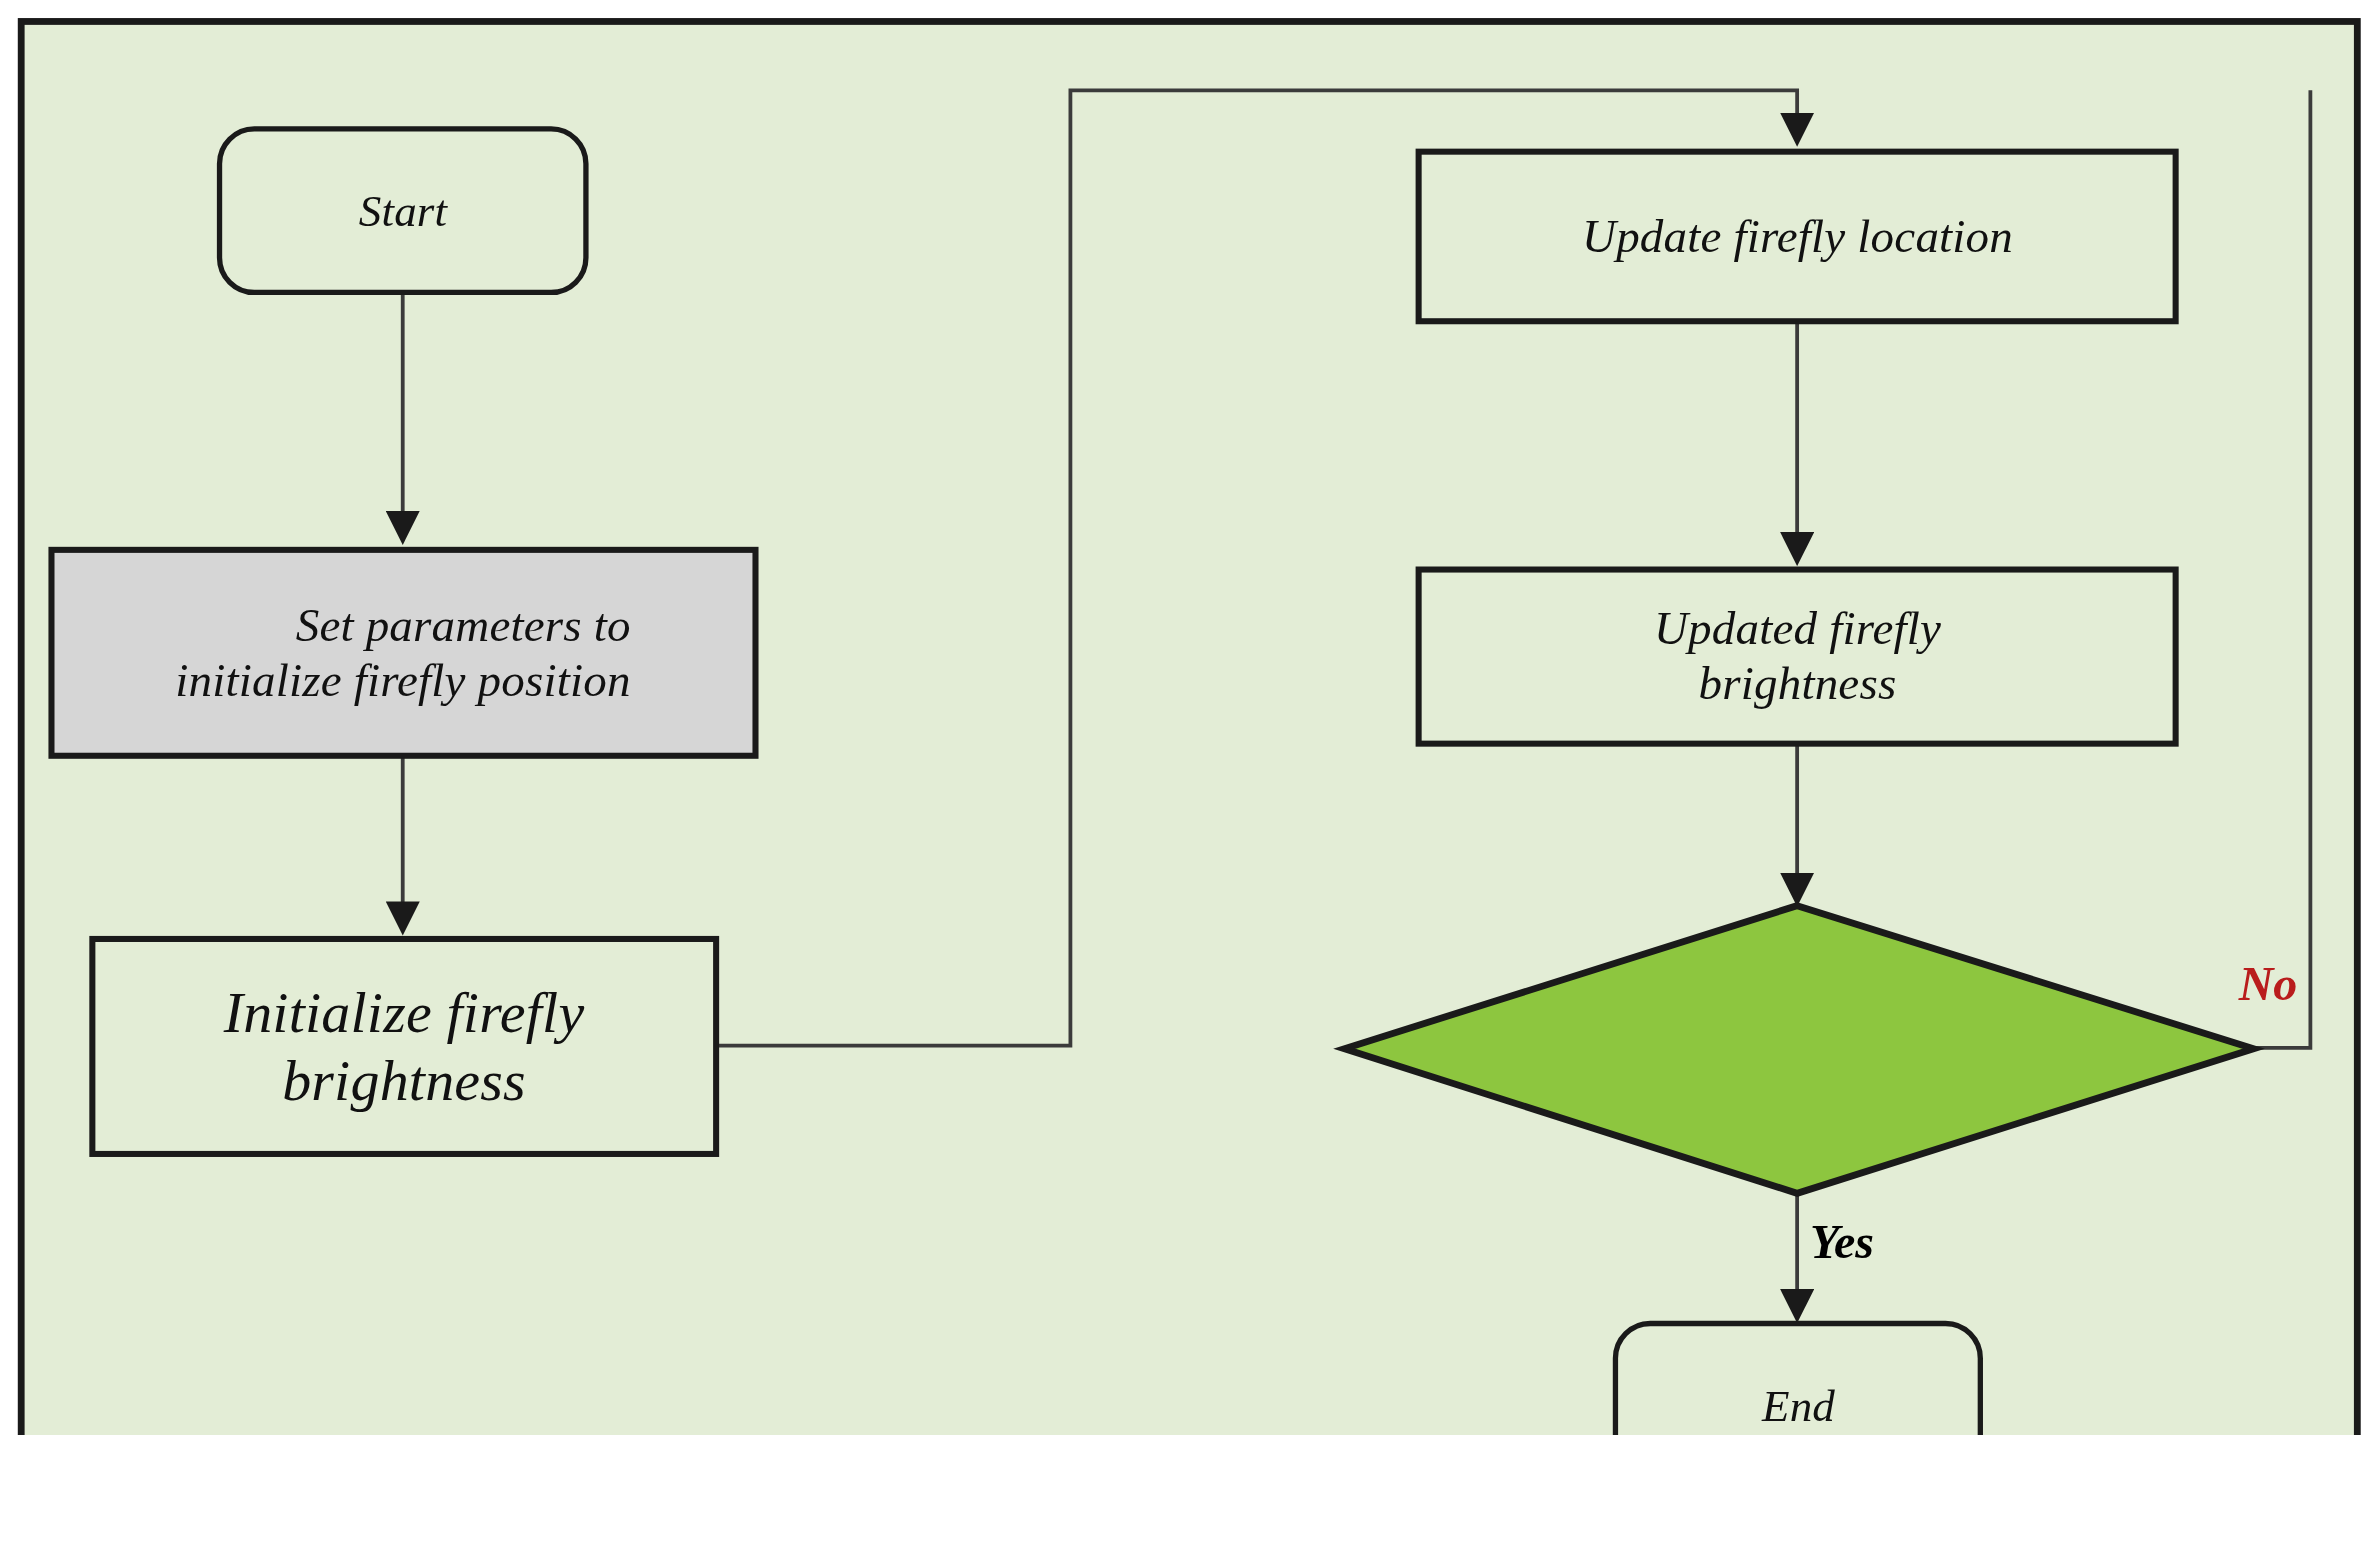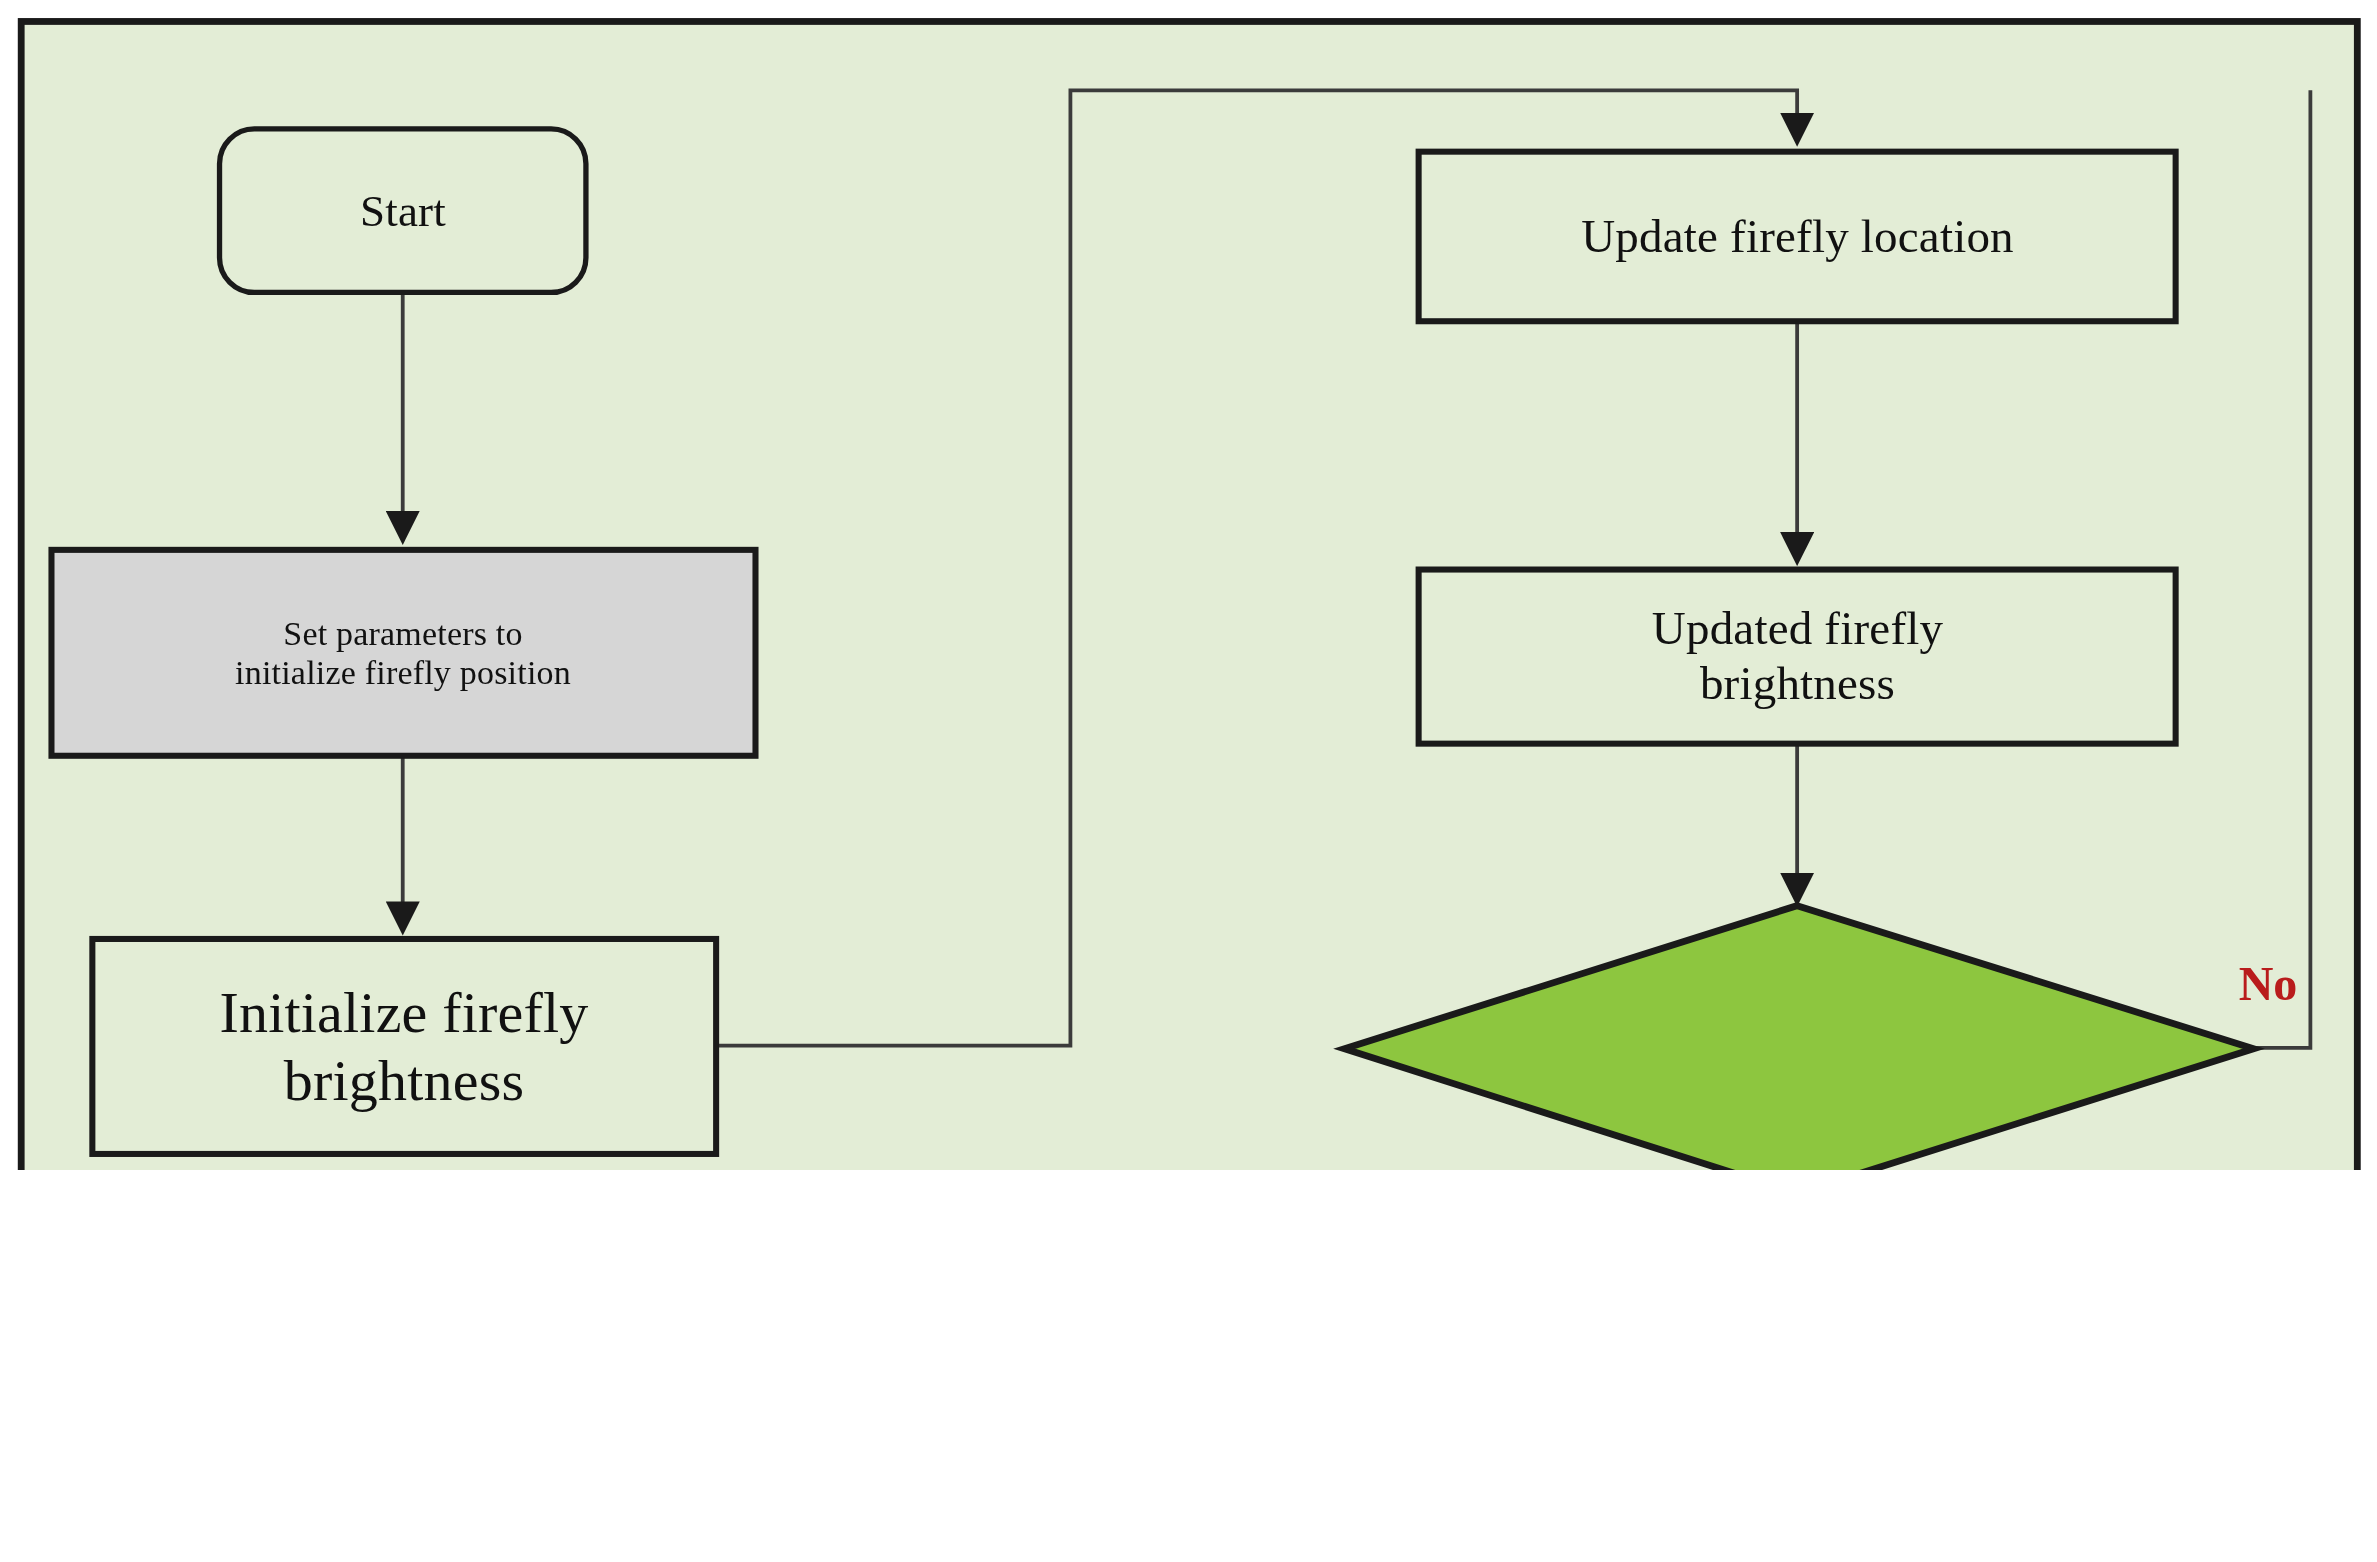--- a/index.html
+++ b/index.html
@@ -3,24 +3,25 @@
 <meta charset="utf-8">
 <style>
   html, body {
     margin: 0;
     padding: 0;
     background: #ffffff;
   }
   #root {
     position: relative;
     width: 2377px;
-    height: 1170px;
+    height: 1435px;
     background: #ffffff;
     font-family: "Liberation Serif", "DejaVu Serif", serif;
     overflow: hidden;
+    font-style: italic;
   }
   #canvas {
     position: absolute;
     left: 0;
     top: 0;
     width: 2377px;
     height: 1563px;
   }
   .node-label {
     position: absolute;
@@ -80,21 +81,21 @@
 
     <rect x="1874" y="752" width="1000" height="230" fill="#E3EDD6" stroke="#1A1A1A" stroke-width="8"></rect>
 
     <polygon points="2374,1196 2977,1385 2374,1576 1776,1385" fill="#8DC63F" stroke="#1A1A1A" stroke-width="9"></polygon>
 
     <rect x="2134" y="1748" width="482" height="216" rx="46" ry="46" fill="#E3EDD6" stroke="#1A1A1A" stroke-width="7"></rect>
   </svg>
 
   <div class="node-label" style="left:220px; top:129px; width:366px; height:164px; font-size:45px;">Start</div>
 
-  <div class="node-label" style="left:51px; top:550px; width:704px; height:206px; font-size:34px;">Set parameters to
+  <div class="node-label" style="left:51px; top:550px; width:704px; height:206px; font-size:47px;text-align:right;">Set parameters to
 initialize firefly position</div>
 
   <div class="node-label" style="left:92px; top:939px; width:624px; height:215px; font-size:58px;">Initialize firefly
 brightness</div>
 
   <div class="node-label" style="left:1419px; top:151px; width:757px; height:170px; font-size:47px;">Update firefly location</div>
 
   <div class="node-label" style="left:1419px; top:569px; width:757px; height:174px; font-size:47px;text-align:center;">Updated firefly
 brightness</div>
 

